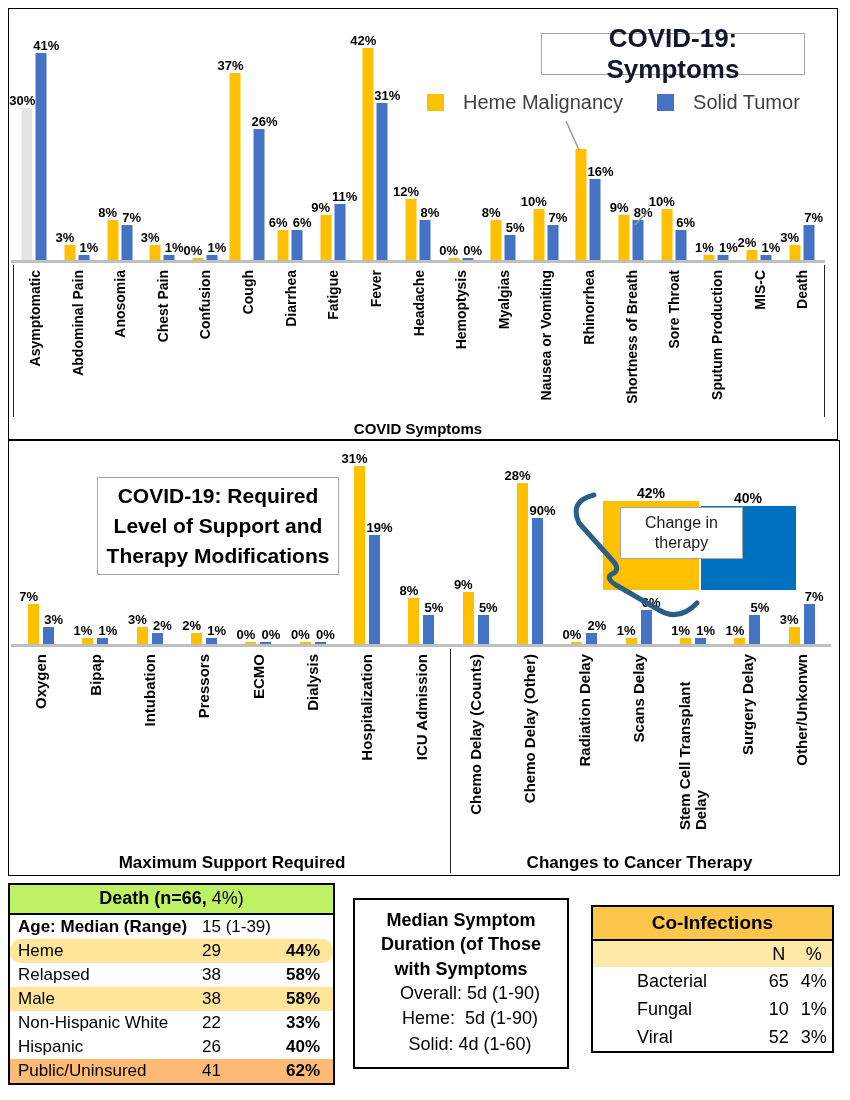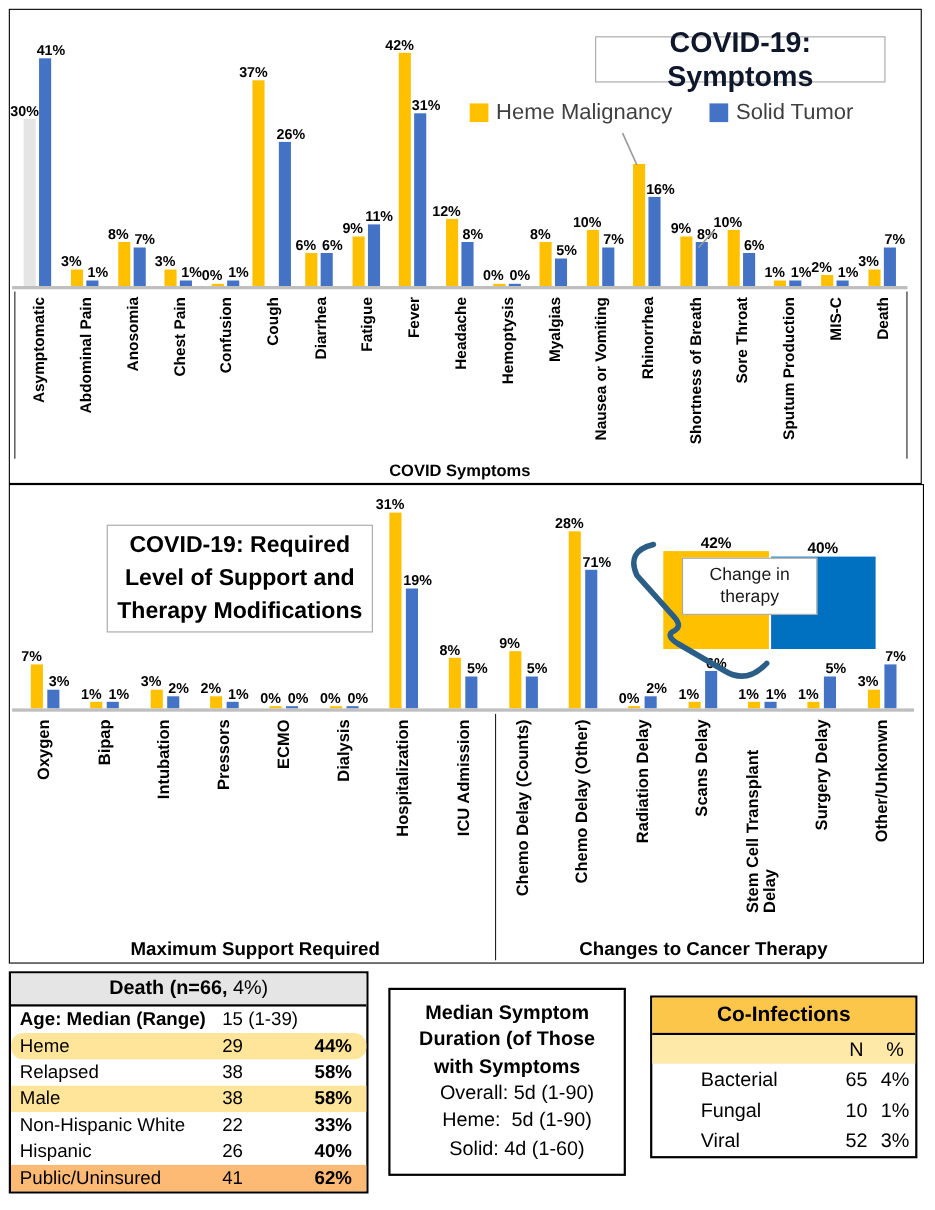--- a/index.html
+++ b/index.html
@@ -48,21 +48,21 @@
   .title-box{position:absolute;background:#fff;border:1.5px solid #a6a6a6;
              display:flex;align-items:center;justify-content:center;
              font-weight:bold;text-align:center;}
   #c1-title{left:532px;top:24px;width:262px;height:40px;font-size:26px;color:#0f172a;}
   #c2-title{left:88px;top:36px;width:240px;height:96px;font-size:21px;
             line-height:1.42;white-space:pre-line;}
 
   
   #legend{position:absolute;left:418px;top:82px;display:flex;gap:34px;
           align-items:center;font-size:20px;color:#404040;}
-  .leg-item{display:flex;align-items:center;gap:7px;}
+  .leg-item{display:flex;align-items:center;gap:19px;}
   .swatch{width:17px;height:17px;display:inline-block;}
 
   .overlay{position:absolute;left:0;top:0;pointer-events:none;}
 
   
   .inset-block{position:absolute;}
   .inset-lbl{position:absolute;font-weight:bold;font-size:14px;transform:translateX(-50%);}
   #inset-note{position:absolute;left:611px;top:66px;width:121px;height:50px;
               background:#fff;border:1.5px solid #a6a6a6;display:flex;align-items:center;
               justify-content:center;text-align:center;font-size:16px;line-height:1.25;
@@ -461,21 +461,21 @@
               <span class="dlbl solid">5%</span>
             </div>
           </div>
         </div>
         <div class="cat-col">
           <div class="pair" style="gap: 4px;">
             <div class="bar" style="width: 11px; height: 161px; background: rgb(255, 192, 0);">
               <span class="dlbl heme">28%</span>
             </div>
             <div class="bar" style="width: 11px; height: 126px; background: rgb(68, 114, 196);">
-              <span class="dlbl solid">71%</span>
+              <span class="dlbl solid">90%</span>
             </div>
           </div>
         </div>
         <div class="cat-col">
           <div class="pair" style="gap: 4px;">
             <div class="bar" style="width: 11px; height: 2px; background: rgb(255, 192, 0);">
               <span class="dlbl heme">0%</span>
             </div>
             <div class="bar" style="width: 11px; height: 11px; background: rgb(68, 114, 196);">
               <span class="dlbl solid">2%</span>
@@ -584,21 +584,21 @@
     <div class="inset-lbl" style="left:642px;top:44px;">42%</div>
     <div class="inset-lbl" style="left:739px;top:49px;">40%</div>
     <div id="inset-note">Change in therapy</div>
 
     <svg class="overlay" width="830" height="434">
       <path d="M585,54 Q560,60 570,82 L604,120 Q612,129 603,133 Q596,137 607,144 L650,169 Q670,181 688,162" fill="none" stroke="#2A5E86" stroke-width="5" stroke-linecap="round" stroke-linejoin="round"></path>
     </svg>
   </div>
 
   <div class="tbl" id="death-tbl">
-    <div class="tbl-hdr" id="death-hdr" style="background: #e5e5e5;"><span class="w700">Death (</span><span class="w800">n=66,</span><span class="w400"> 4%)</span></div>
+    <div class="tbl-hdr" id="death-hdr" style="background: #bef264;"><span class="w700">Death (</span><span class="w800">n=66,</span><span class="w400"> 4%)</span></div>
     <div class="d-row">
       <span class="d-lbl w700">Age: Median (Range)</span>
       <span class="w400">15 (1-39)</span>
     </div>
     <div id="death-rows">
         <div class="d-row" style="background: rgb(255, 229, 153); border-radius: 11px;">
           <span class="d-lbl">Heme</span>
           <span class="d-val">29</span>
           <span class="d-pct">44%</span>
         </div>

